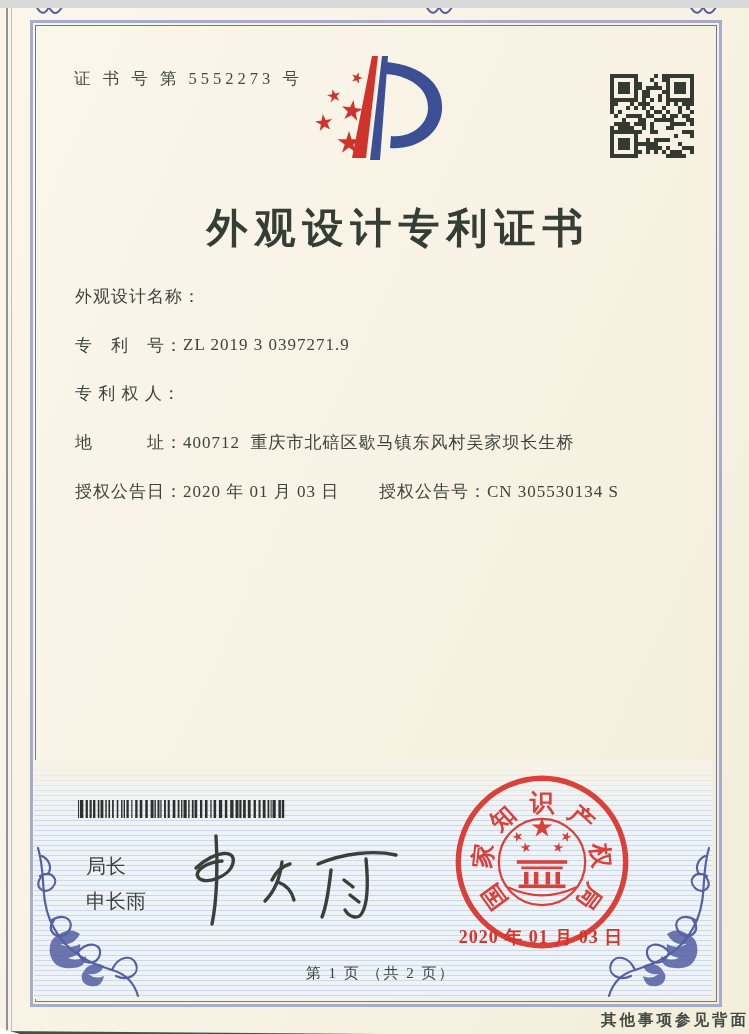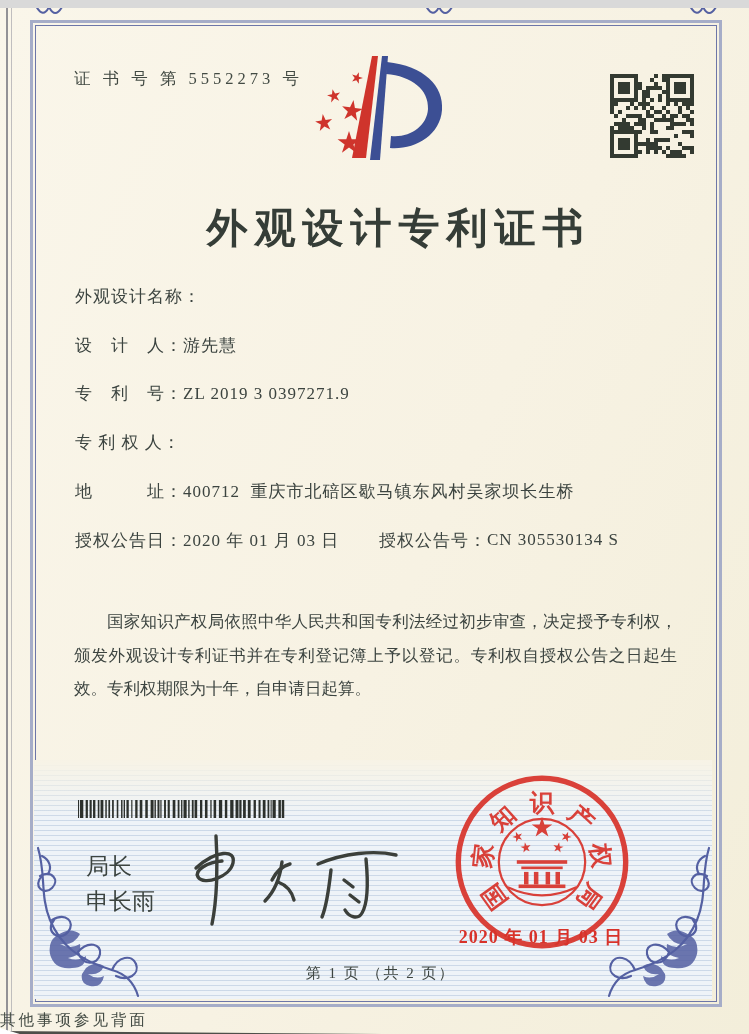--- a/index.html
+++ b/index.html
@@ -33,30 +33,30 @@
   .fields{position:absolute;left:75px;top:264px;width:606px;font-size:17px;letter-spacing:1px;color:#3c4440;}
   .field-row{height:48.8px;display:flex;align-items:center;position:relative;}
   .field-label{white-space:pre;}
   .field-value{white-space:pre;}
   .grant-second{position:absolute;left:304px;top:0;height:100%;display:flex;align-items:center;text-align:right;}
   .paras{position:absolute;left:74px;top:597px;width:603px;font-size:16.5px;line-height:33.5px;
          text-align:justify;color:#3c4440;}
   .paras p{margin:0;text-indent:2em;}
   
   .barcode{position:absolute;left:78px;top:792px;width:208px;height:18px;}
-  .director{position:absolute;left:86px;top:841px;font-size:23px;line-height:35px;color:#3c4440;}
+  .director{position:absolute;left:86px;top:841px;font-size:20px;line-height:35px;color:#3c4440;}
   .director span{display:block;}
   .signature{position:absolute;left:168px;top:816px;width:240px;height:108px;}
   .seal{position:absolute;left:452px;top:764px;width:180px;height:180px;opacity:.92;}
   .seal-date{position:absolute;left:450px;top:917px;width:182px;text-align:center;
              font-size:18px;letter-spacing:1px;color:#d8322a;font-weight:bold;}
   .page-info{position:absolute;left:12px;right:0;top:956px;text-align:center;font-size:15px;
              letter-spacing:2px;color:#3c4440;}
-  .back-note{position:absolute;left:0;right:0;top:1002px;text-align:left;font-size:15.5px;
-             letter-spacing:3px;color:#434b44;}
+  .back-note{position:absolute;left:0;right:0;top:1002px;text-align:right;font-size:15.5px;
+             letter-spacing:3px;color:#434b44;font-weight:bold;}
   .logo{position:absolute;left:294px;top:40px;width:156px;height:136px;}
   .qr{position:absolute;left:610px;top:66px;width:84px;height:84px;}
 </style>
 </head>
 <body>
 
 <div class="page">
 
   <div class="scan-left-edge"></div>
   <div class="scan-left-edge2"></div>
@@ -243,24 +243,20 @@
       <rect x="18" y="20" width="1" height="1" fill="#333a31"></rect>
     </svg>
 
   <div class="doc-title">外观设计专利证书</div>
 
   <div class="fields">
     <div class="field-row">
       <span class="field-label">外观设计名称：</span>
     </div>
     <div class="field-row">
-      <span class="field-label">设　计　人：</span>
-        <span class="field-value">游先慧</span>
-    </div>
-    <div class="field-row">
       <span class="field-label">专　利　号：</span>
         <span class="field-value">ZL 2019 3 0397271.9</span>
     </div>
     <div class="field-row">
       <span class="field-label">专 利 权 人：</span>
     </div>
     <div class="field-row">
       <span class="field-label">地　　　址：</span>
         <span class="field-value">400712  重庆市北碚区歇马镇东风村吴家坝长生桥</span>
     </div>
@@ -268,21 +264,20 @@
       <span class="field-label">授权公告日：</span>
         <span class="field-value">2020 年 01 月 03 日</span>
       <span class="grant-second">
         <span class="field-label">授权公告号：</span>
           <span class="field-value">CN 305530134 S</span>
       </span>
     </div>
   </div>
 
   <div class="paras">
-    <p>国家知识产权局依照中华人民共和国专利法经过初步审查，决定授予专利权，颁发外观设计专利证书并在专利登记簿上予以登记。专利权自授权公告之日起生效。专利权期限为十年，自申请日起算。</p>
   </div>
 
   <div class="panel">
     <div class="panel-fade"></div>
   </div>
 
   <svg class="corner-ornament left" viewBox="0 0 112 158">
     <g fill="none" stroke="#5460a2" stroke-width="2.2" stroke-linecap="round">
       <path d="M10,4 C18,30 12,52 22,76 C32,100 50,116 84,126 C98,130 106,138 110,152"></path>
       <path d="M12,32 c12,-6 20,4 12,12 c-8,8 -20,-2 -10,-12"></path>

